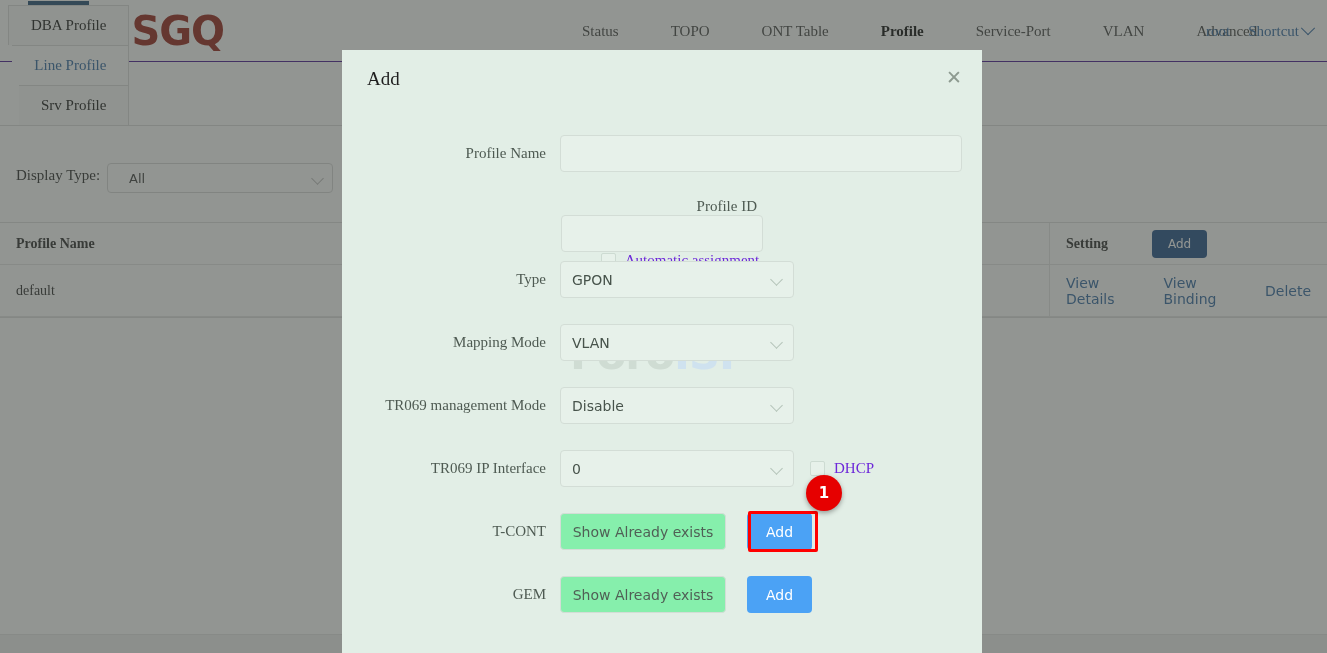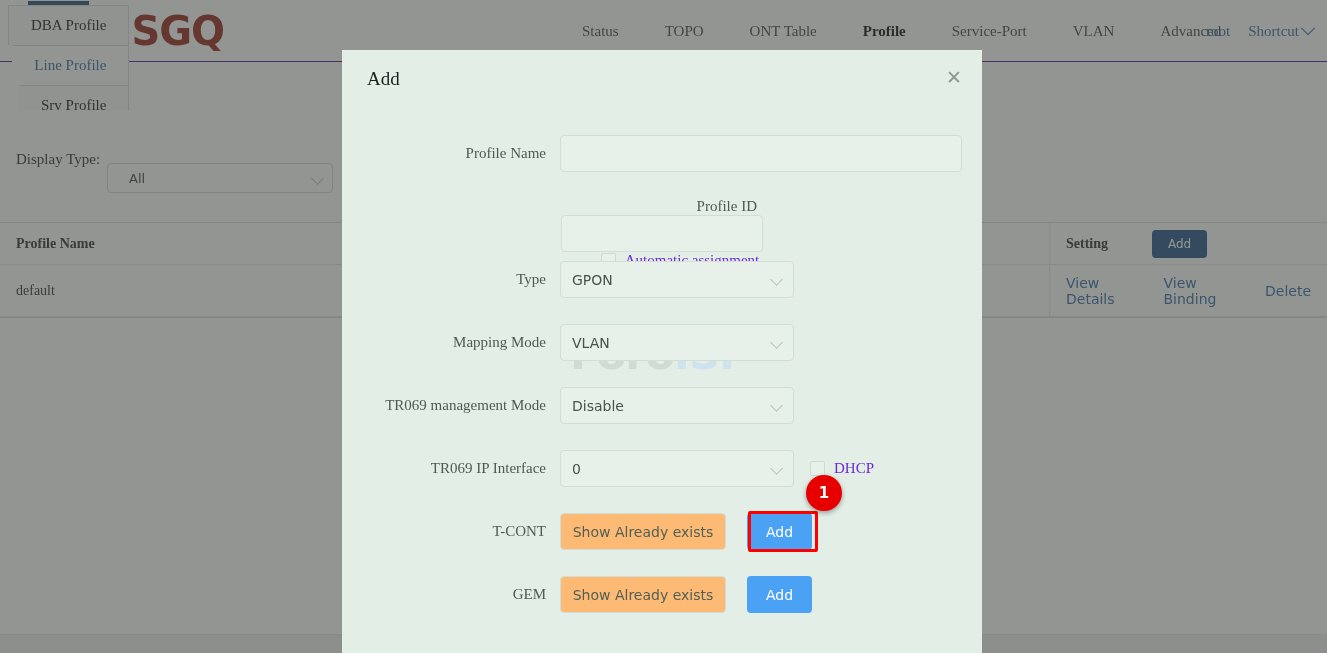--- a/index.html
+++ b/index.html
@@ -50,21 +50,21 @@
     letter-spacing: -1px;
     color: #9a2a20;
     line-height: 1;
     margin-top: 2px;
   }
 
   .nav {
     position: absolute; left: 560px; top: 0;
     height: 62px;
     display: flex; align-items: center;
-    gap: 2px;
+    gap: 8px;
     font-family: "Liberation Serif", serif;
   }
   .nav-item {
     font-size: 15px;
     color: #4a4a4a;
     padding: 0 22px;
     cursor: pointer;
     white-space: nowrap;
   }
   .nav-item.active { color: #111; font-weight: bold; }
@@ -106,21 +106,21 @@
     color: #222;
     cursor: pointer;
     margin-right: 0px;
     font-family: "Liberation Serif", serif;
   }
   .tab + .tab { border-left: none; }
   .tab.active { color: #3a6ea5; background: #ffffff; }
 
   
   .filterbar {
-    position: absolute; top: 111px; left: 0;
+    position: absolute; top: 127px; left: 0;
     width: 1327px; height: 95px;
     background: #ffffff;
   }
   .filter-label {
     position: absolute; left: 16px; top: 40px;
     font-size: 15px; color: #333;
     font-family: "Liberation Serif", serif;
   }
   .filter-select {
     position: absolute; left: 107px; top: 163px;
@@ -291,21 +291,21 @@
   }
   .cblabel {
     font-size: 15px; color: #6d28d9;
     font-family: "Liberation Serif", serif;
   }
 
   .ghostbtn {
     width: 166px; height: 37px;
     border: 1px solid #d3ddd6;
     border-radius: 4px;
-    background: #fdba74;
+    background: #86efac;
     font-family: "DejaVu Sans", sans-serif;
     font-size: 14px;
     color: #506056;
     cursor: pointer;
   }
   .bluebtn {
     width: 65px; height: 37px;
     border: none;
     border-radius: 4px;
     background: #4ba2f5;

